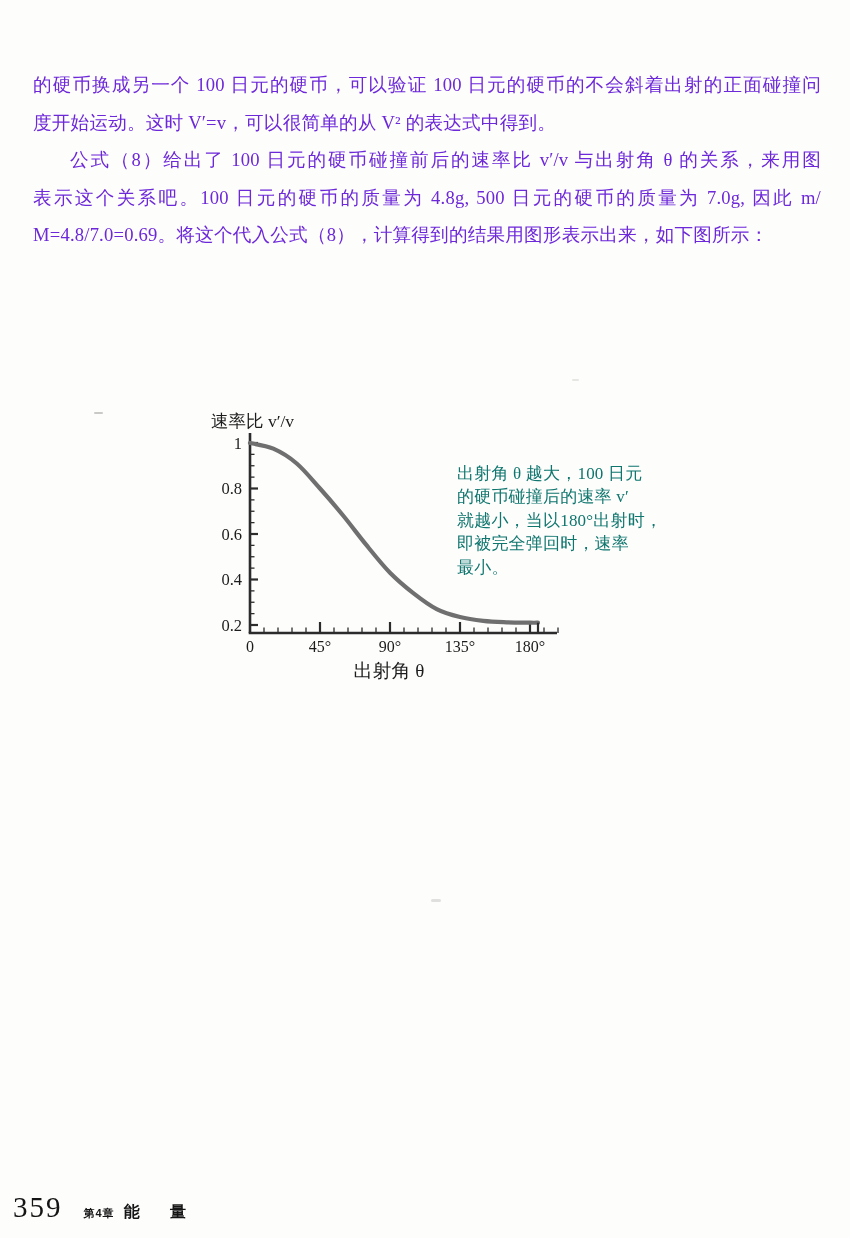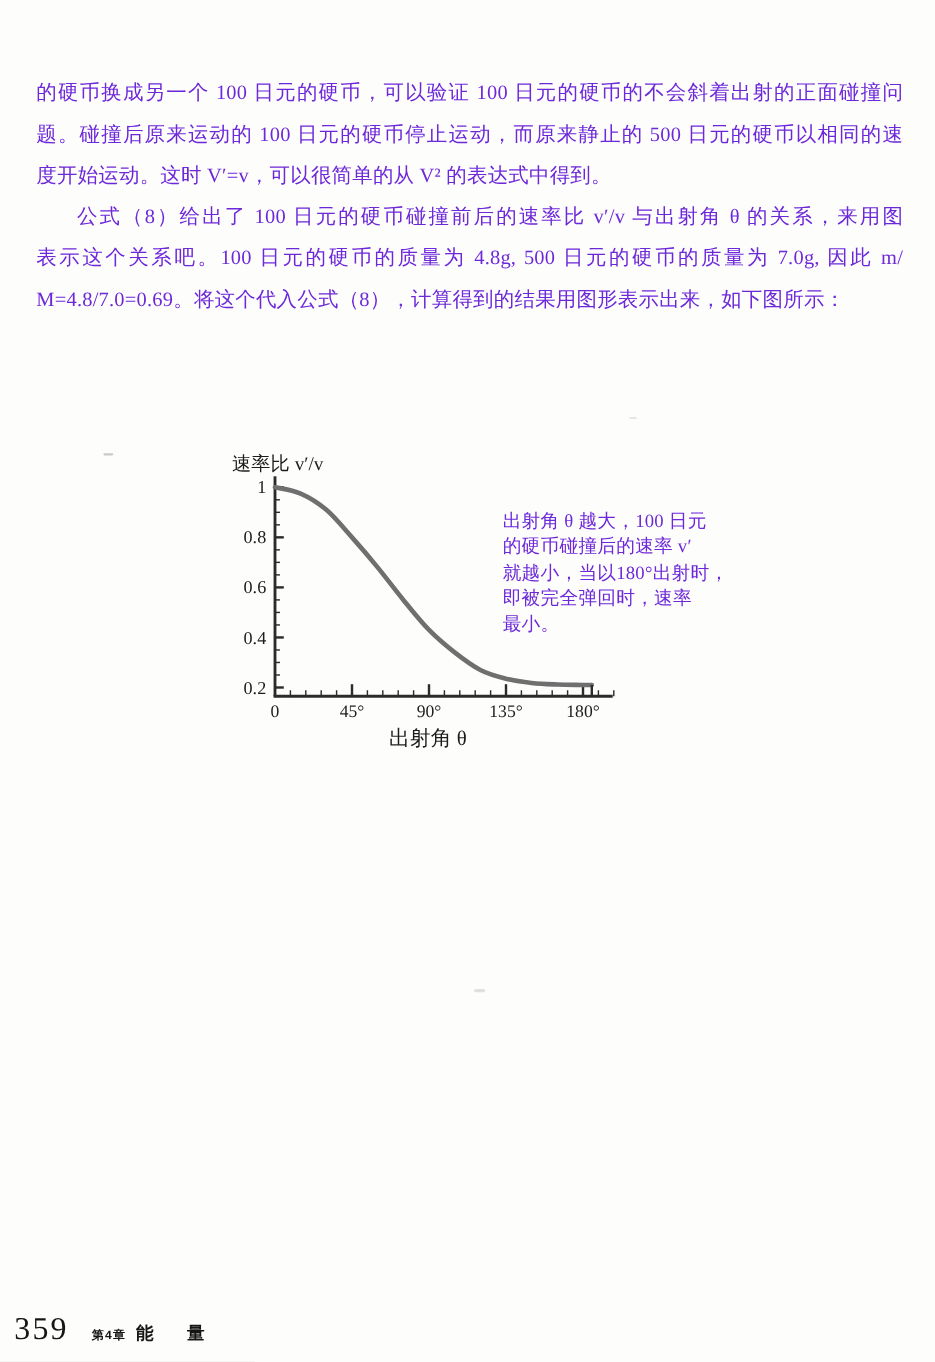--- a/index.html
+++ b/index.html
@@ -12,38 +12,37 @@
     position:absolute;left:33px;top:66px;width:788px;
     font-size:18.6px;line-height:37.5px;letter-spacing:0.2px;color:#6d28d9;
   }
   .tline{text-align:justify;text-align-last:justify;white-space:nowrap;}
   .tline.end{text-align-last:left;white-space:normal;}
   .tline.ind{text-indent:37px;}
   #chart-svg{position:absolute;left:0;top:0;pointer-events:none;}
   #chart-svg text{font-family:"Liberation Serif","DejaVu Serif",serif;fill:#1c1c1c;}
   .chart-note{
     position:absolute;left:457px;top:462px;width:208px;
-    font-size:17px;line-height:23.4px;color:#6d28d9;letter-spacing:0.2px;
+    font-size:17px;line-height:23.4px;color:#0f766e;letter-spacing:0.2px;
   }
   .footer{
     position:absolute;left:13px;top:1183px;display:flex;align-items:baseline;color:#151515;
   }
   .pgnum{font-size:29px;letter-spacing:2px;font-family:"Liberation Serif","DejaVu Serif",serif;}
   .chap{font-size:11px;font-weight:bold;margin-left:21px;font-family:"Liberation Sans","DejaVu Sans",sans-serif;letter-spacing:1px;}
   .chap-title{font-size:16px;font-weight:bold;margin-left:9px;word-spacing:24px;font-family:"Liberation Sans","DejaVu Sans",sans-serif;letter-spacing:1px;margin-top:19px;}
   .speck{position:absolute;background:#c9c9c6;border-radius:2px;}
 </style>
 </head>
 <body>
 
 <div class="page">
 
   <div class="body-text" id="body-text">
       <div class="tline">的硬币换成另一个 100 日元的硬币，可以验证 100 日元的硬币的不会斜着出射的正面碰撞问</div>
-      <div class="tline">题。碰撞后原来运动的 100 日元的硬币停止运动，而原来静止的 500 日元的硬币以相同的速</div>
       <div class="tline end">度开始运动。这时 V′=v，可以很简单的从 V² 的表达式中得到。</div>
       <div class="tline ind">公式（8）给出了 100 日元的硬币碰撞前后的速率比 v′/v 与出射角 θ 的关系，来用图</div>
       <div class="tline">表示这个关系吧。100 日元的硬币的质量为 4.8g, 500 日元的硬币的质量为 7.0g, 因此 m/</div>
       <div class="tline end">M=4.8/7.0=0.69。将这个代入公式（8），计算得到的结果用图形表示出来，如下图所示：</div>
     </div>
 
   <svg id="chart-svg" width="850" height="1238" viewBox="0 0 850 1238">
       <line x1="250" y1="433" x2="250" y2="633" stroke="#2b2b2b" stroke-width="2.6"></line>
       <line x1="248.7" y1="633" x2="557" y2="633" stroke="#2b2b2b" stroke-width="2.6"></line>
       <line x1="250" y1="443" x2="258" y2="443" stroke="#2b2b2b" stroke-width="2.2"></line>

